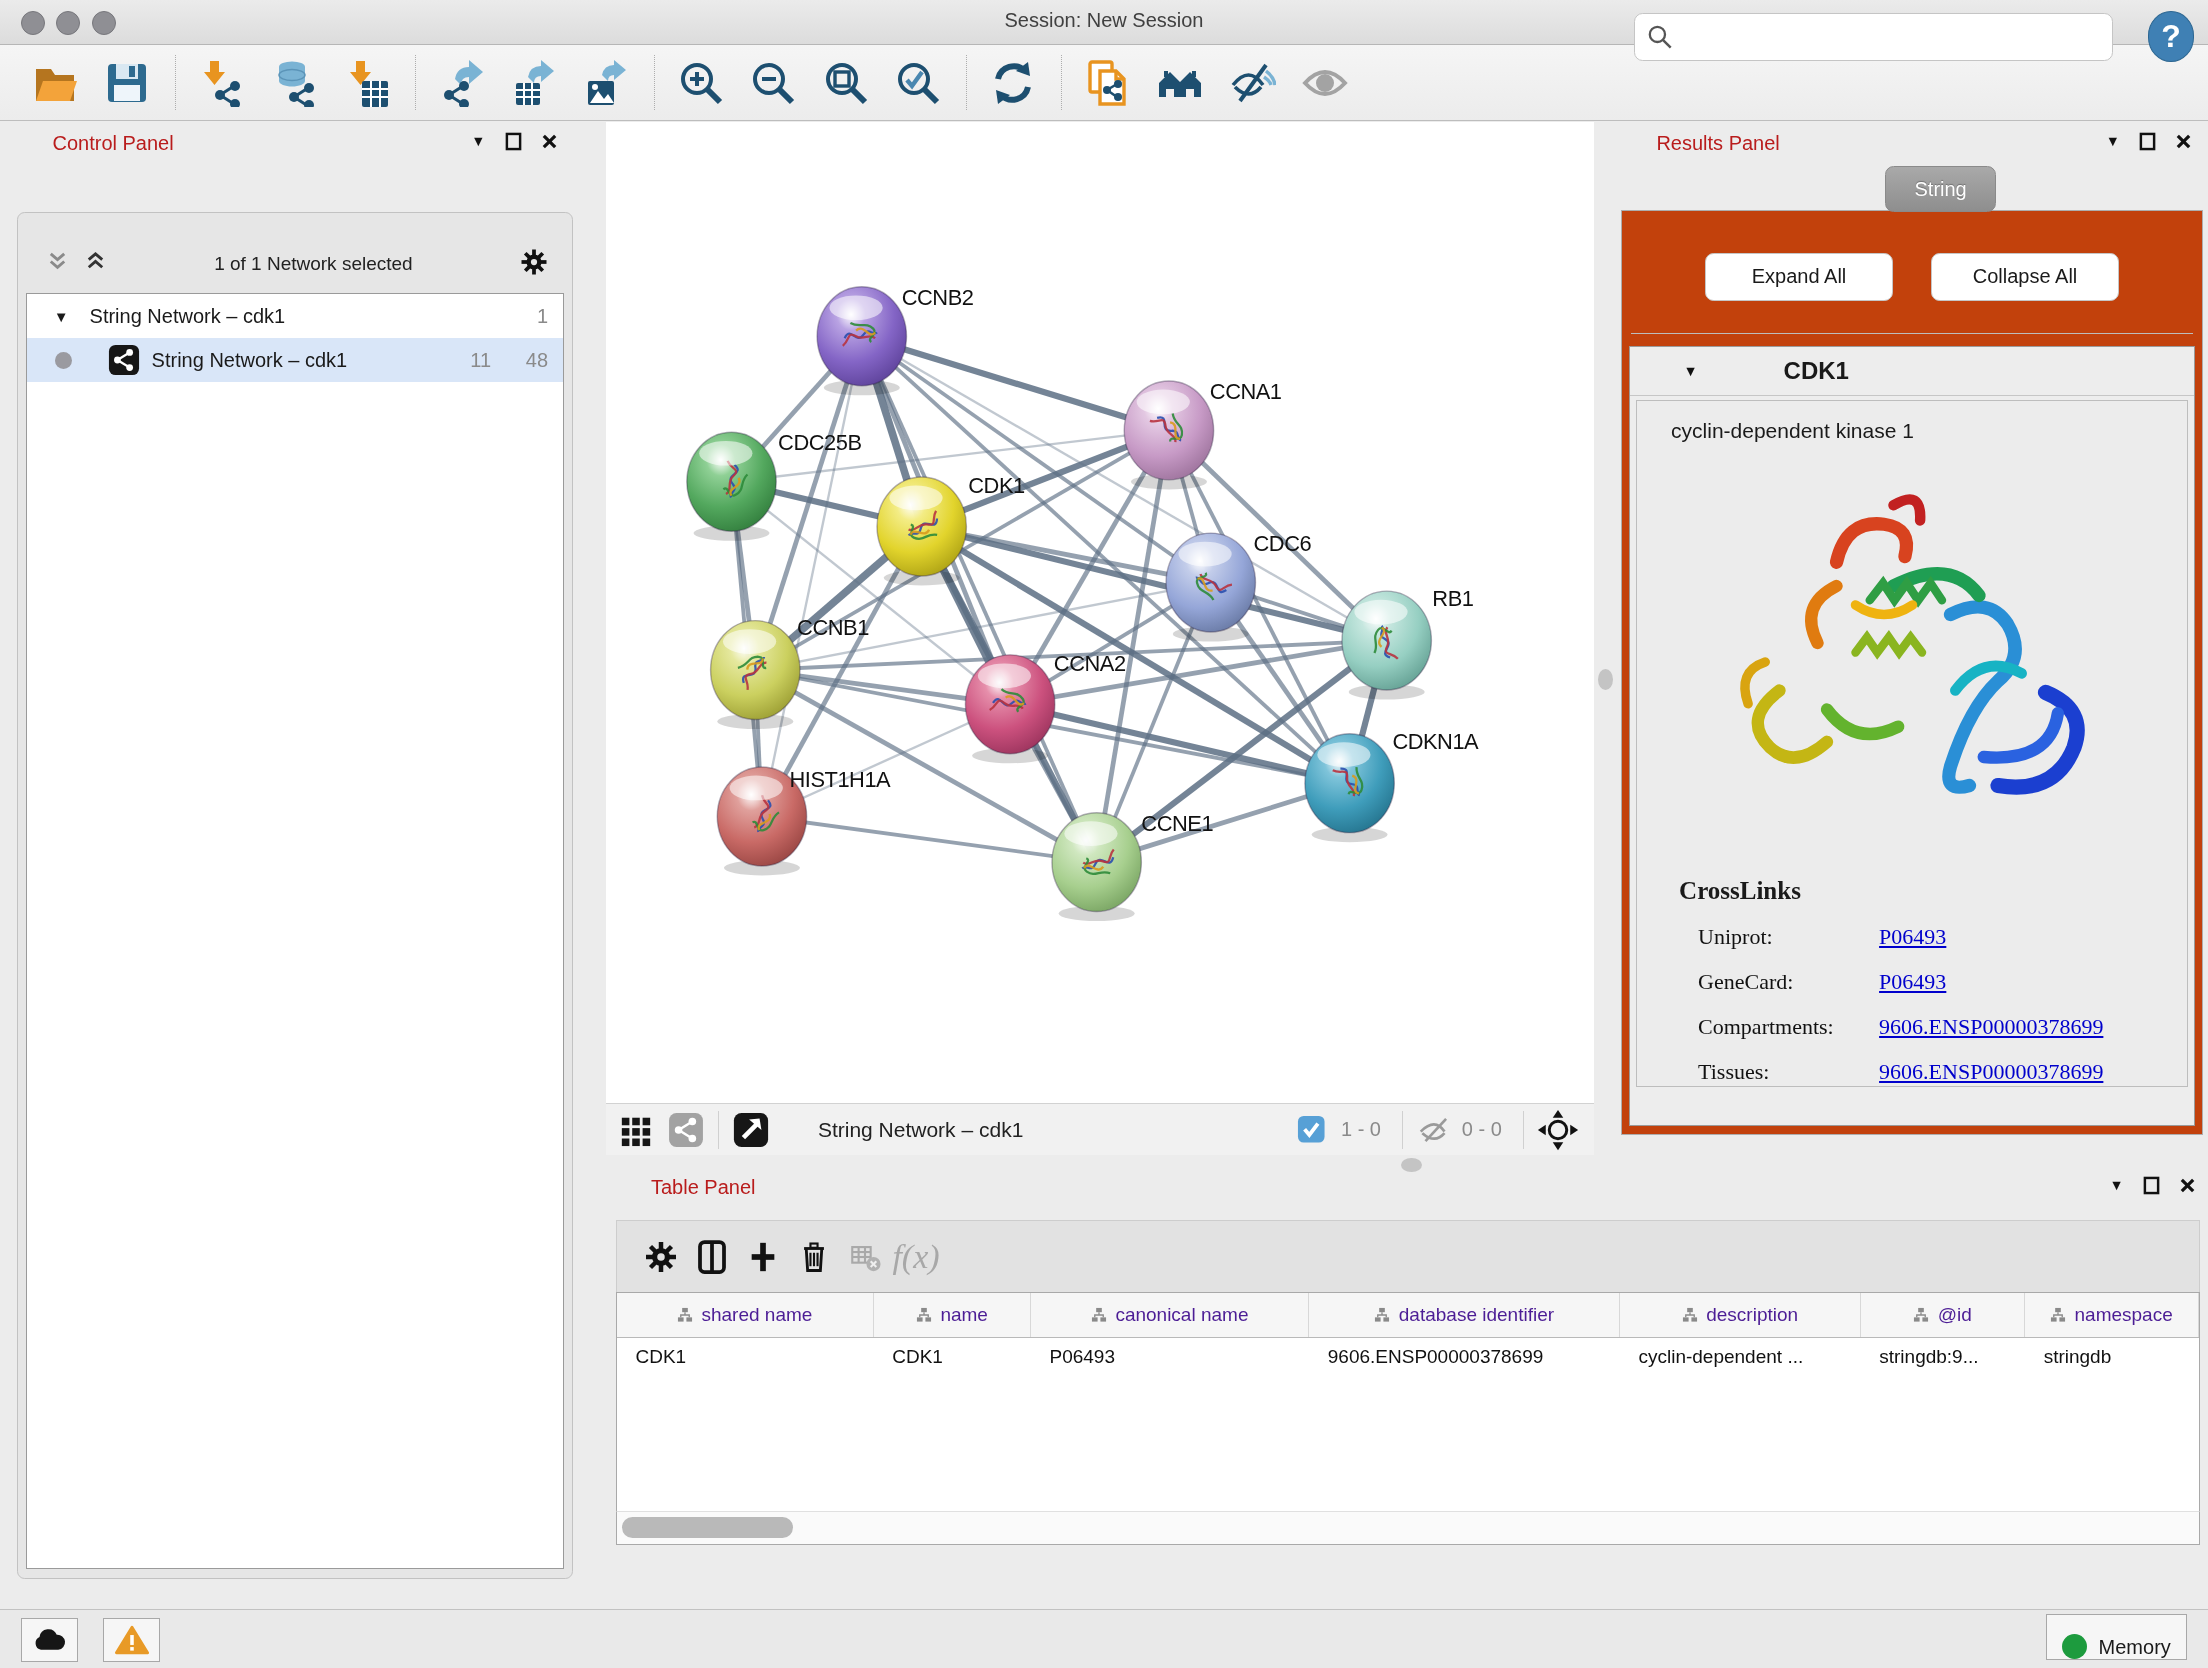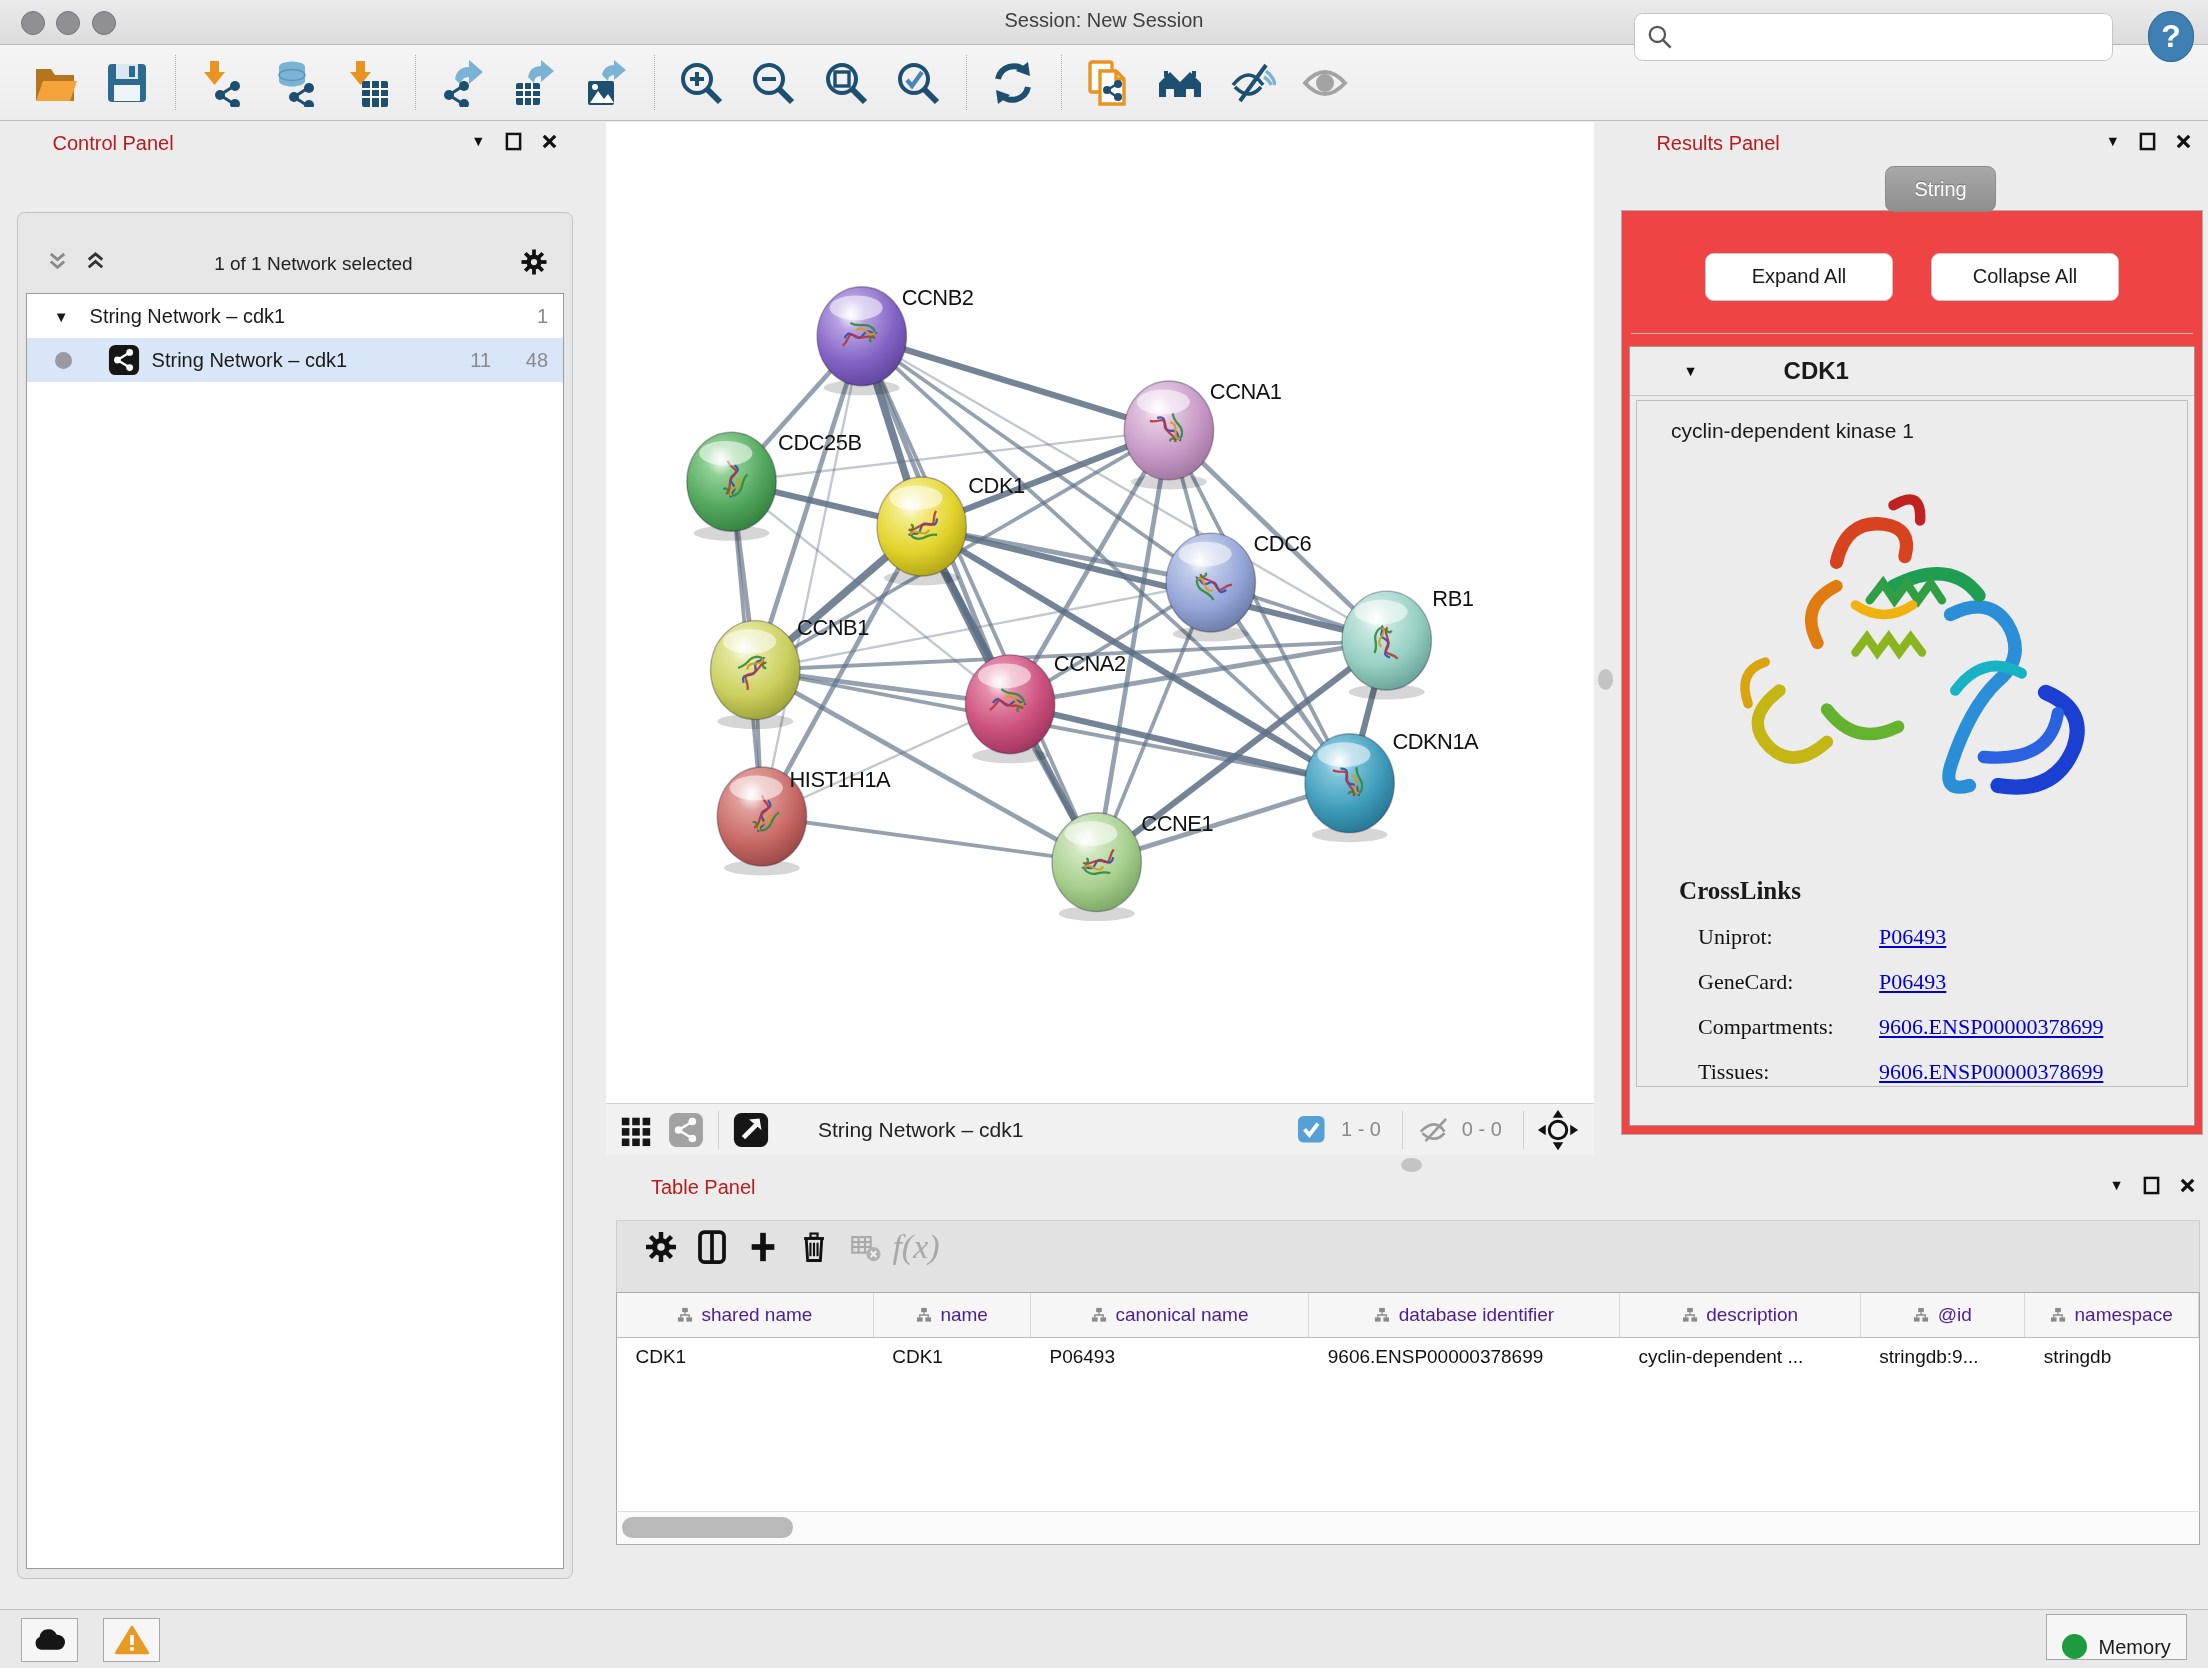--- a/index.html
+++ b/index.html
@@ -60,21 +60,21 @@
   .network-toolbar{position:absolute;left:606px;top:1103px;width:988px;height:51px;
     background:#f1f1f1;border-top:1px solid #d2d2d2;display:flex;align-items:center;}
   .nt-sep{width:1px;height:38px;background:#d0d0d0;margin:0 13.3px;}
   .nt-label{font-size:21px;color:#222;margin-left:48px;flex:1;}
   .nt-count{font-size:20px;color:#8a8a8a;margin:0 7.6px;}
   .v-splitter{position:absolute;left:1594px;top:122px;width:23px;height:1033px;}
   .h-splitter-dot{position:absolute;width:15px;height:21px;border-radius:50%;background:#c4c4c4;}
   
   .results-panel{position:absolute;left:1617px;top:126px;width:592px;height:1037px;}
   .rp-tab{position:absolute;left:269px;top:40px;z-index:2;}
-  .rp-box{position:absolute;left:3.8px;top:84px;right:5.7px;bottom:28.5px;background:#ef4444;
+  .rp-box{position:absolute;left:3.8px;top:84px;right:5.7px;bottom:28.5px;background:#c2410c;
     border:1px solid #adadad;}
   .rp-buttons{position:absolute;left:9.5px;top:9.5px;right:9.5px;height:112px;border-bottom:1.9px solid #bdbdbd;
     display:flex;align-items:center;justify-content:center;gap:38px;}
   .rp-btn{min-width:186px;height:46px;background:#fff;border:1px solid #c6c6c6;border-radius:8.6px;
     font-size:20px;display:flex;align-items:center;justify-content:center;cursor:pointer;}
   .rp-inner{position:absolute;left:7.6px;top:135px;right:7.6px;bottom:7.6px;border:1px solid #9a9a9a;
     background:#ededed;}
   .gene-header{height:48px;display:flex;align-items:center;border-bottom:1px solid #c6c6c6;}
   .gene-name{font-size:24px;font-weight:bold;margin-left:86px;}
   .gene-body{position:absolute;left:5.7px;top:53px;right:5.7px;bottom:38px;border:1px solid #bdbdbd;
@@ -82,21 +82,21 @@
   .gene-desc{font-size:21px;margin:18px 0 0 34px;}
   .protein-img{display:block;margin:28.5px auto 0 auto;}
   .crosslinks-title{font-family:"Liberation Serif",serif;font-weight:bold;font-size:25px;
     margin:25px 0 3.8px 42px;}
   .cl-row{display:flex;font-family:"Liberation Serif",serif;font-size:22px;margin:19px 0 0 61px;}
   .cl-label{width:181px;color:#111;}
   .cl-value{color:#0000cc;text-decoration:underline;cursor:pointer;}
   
   .table-panel{position:absolute;left:606px;top:1172px;width:1603px;height:434px;}
   .tp-toolbar{position:absolute;left:9.5px;top:48px;right:9.5px;height:72px;background:#e2e2e2;
-    border:1px solid #cdcdcd;border-bottom:none;display:flex;align-items:flex-start;padding-left:19px;box-sizing:border-box;}
+    border:1px solid #cdcdcd;border-bottom:none;display:flex;align-items:center;padding-left:19px;box-sizing:border-box;}
   .tp-btn{width:51px;height:51px;display:flex;align-items:center;justify-content:center;cursor:pointer;}
   .tp-table-wrap{position:absolute;left:9.5px;top:120px;right:9.5px;height:219px;background:#fff;
     border:1px solid #a9a9a9;overflow:hidden;}
   table.data{border-collapse:collapse;table-layout:fixed;}
   table.data th{height:42px;background:#f6f6f6;border-right:1px solid #d8d8d8;border-bottom:1.9px solid #b9b9b9;
     font-weight:normal;font-size:19px;color:#4c1d95;overflow:hidden;white-space:nowrap;}
   table.data th .th-inner{display:flex;align-items:center;justify-content:center;gap:8.6px;}
   table.data td{height:36px;font-size:19px;color:#111;padding-left:19px;overflow:hidden;
     white-space:nowrap;}
   .tp-hscroll{position:absolute;left:9.5px;top:339px;right:9.5px;height:32px;background:#fafafa;

